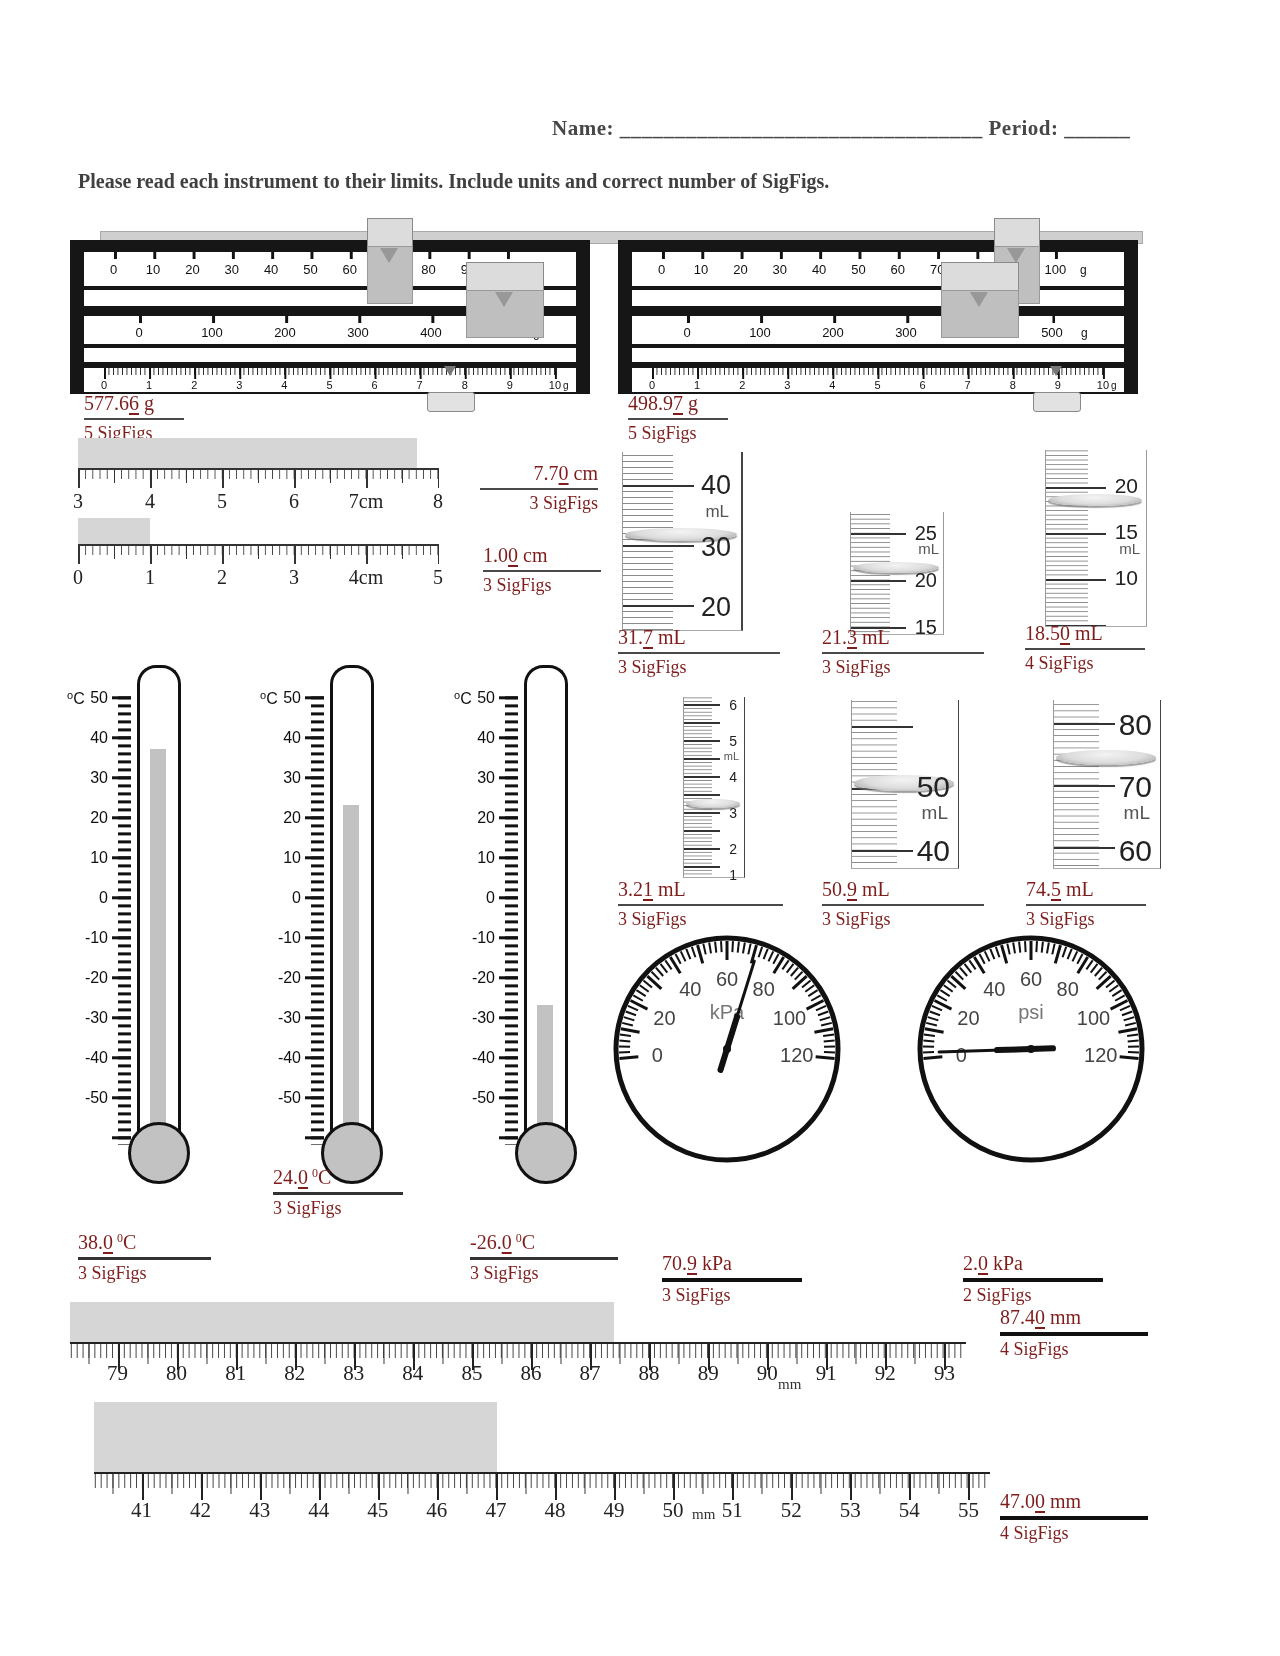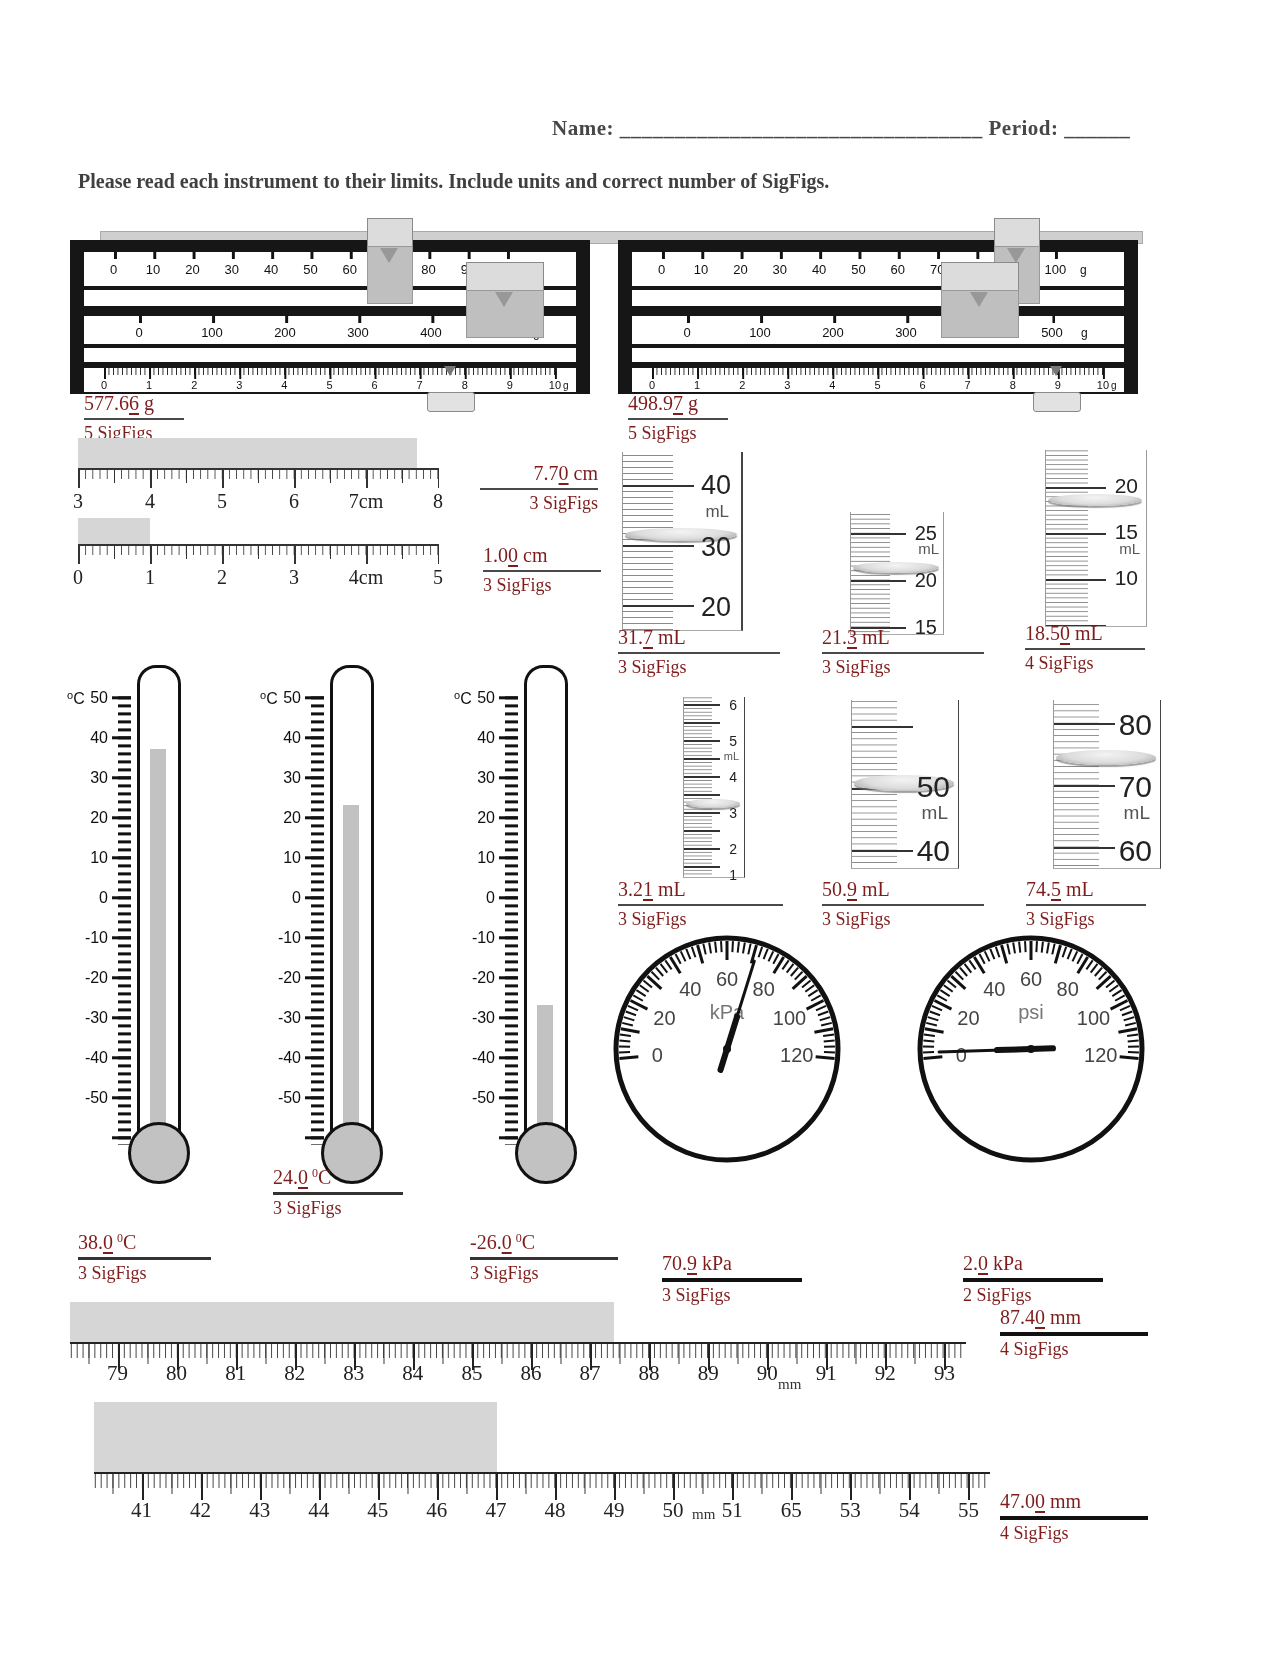--- a/index.html
+++ b/index.html
@@ -661,21 +661,21 @@
         <span>42</span>
         <span>43</span>
         <span>44</span>
         <span>45</span>
         <span>46</span>
         <span>47</span>
         <span>48</span>
         <span>49</span>
         <span>50</span>
         <span>51</span>
-        <span>65</span>
+        <span>52</span>
         <span>53</span>
         <span>54</span>
         <span>55</span>
       </div>
     <span class="mm-unit" style="left:598px;top:104px;">mm</span>
   </div>
   <div class="answer" style="left:1000px;top:1490px;">
     <div class="ans-text"><span>47.0</span><span class="ans-ul">0</span><span> mm</span></div>
     <div class="ans-rule thick" style="width:148px;"></div>
     <div class="ans-sig">4 SigFigs</div>

